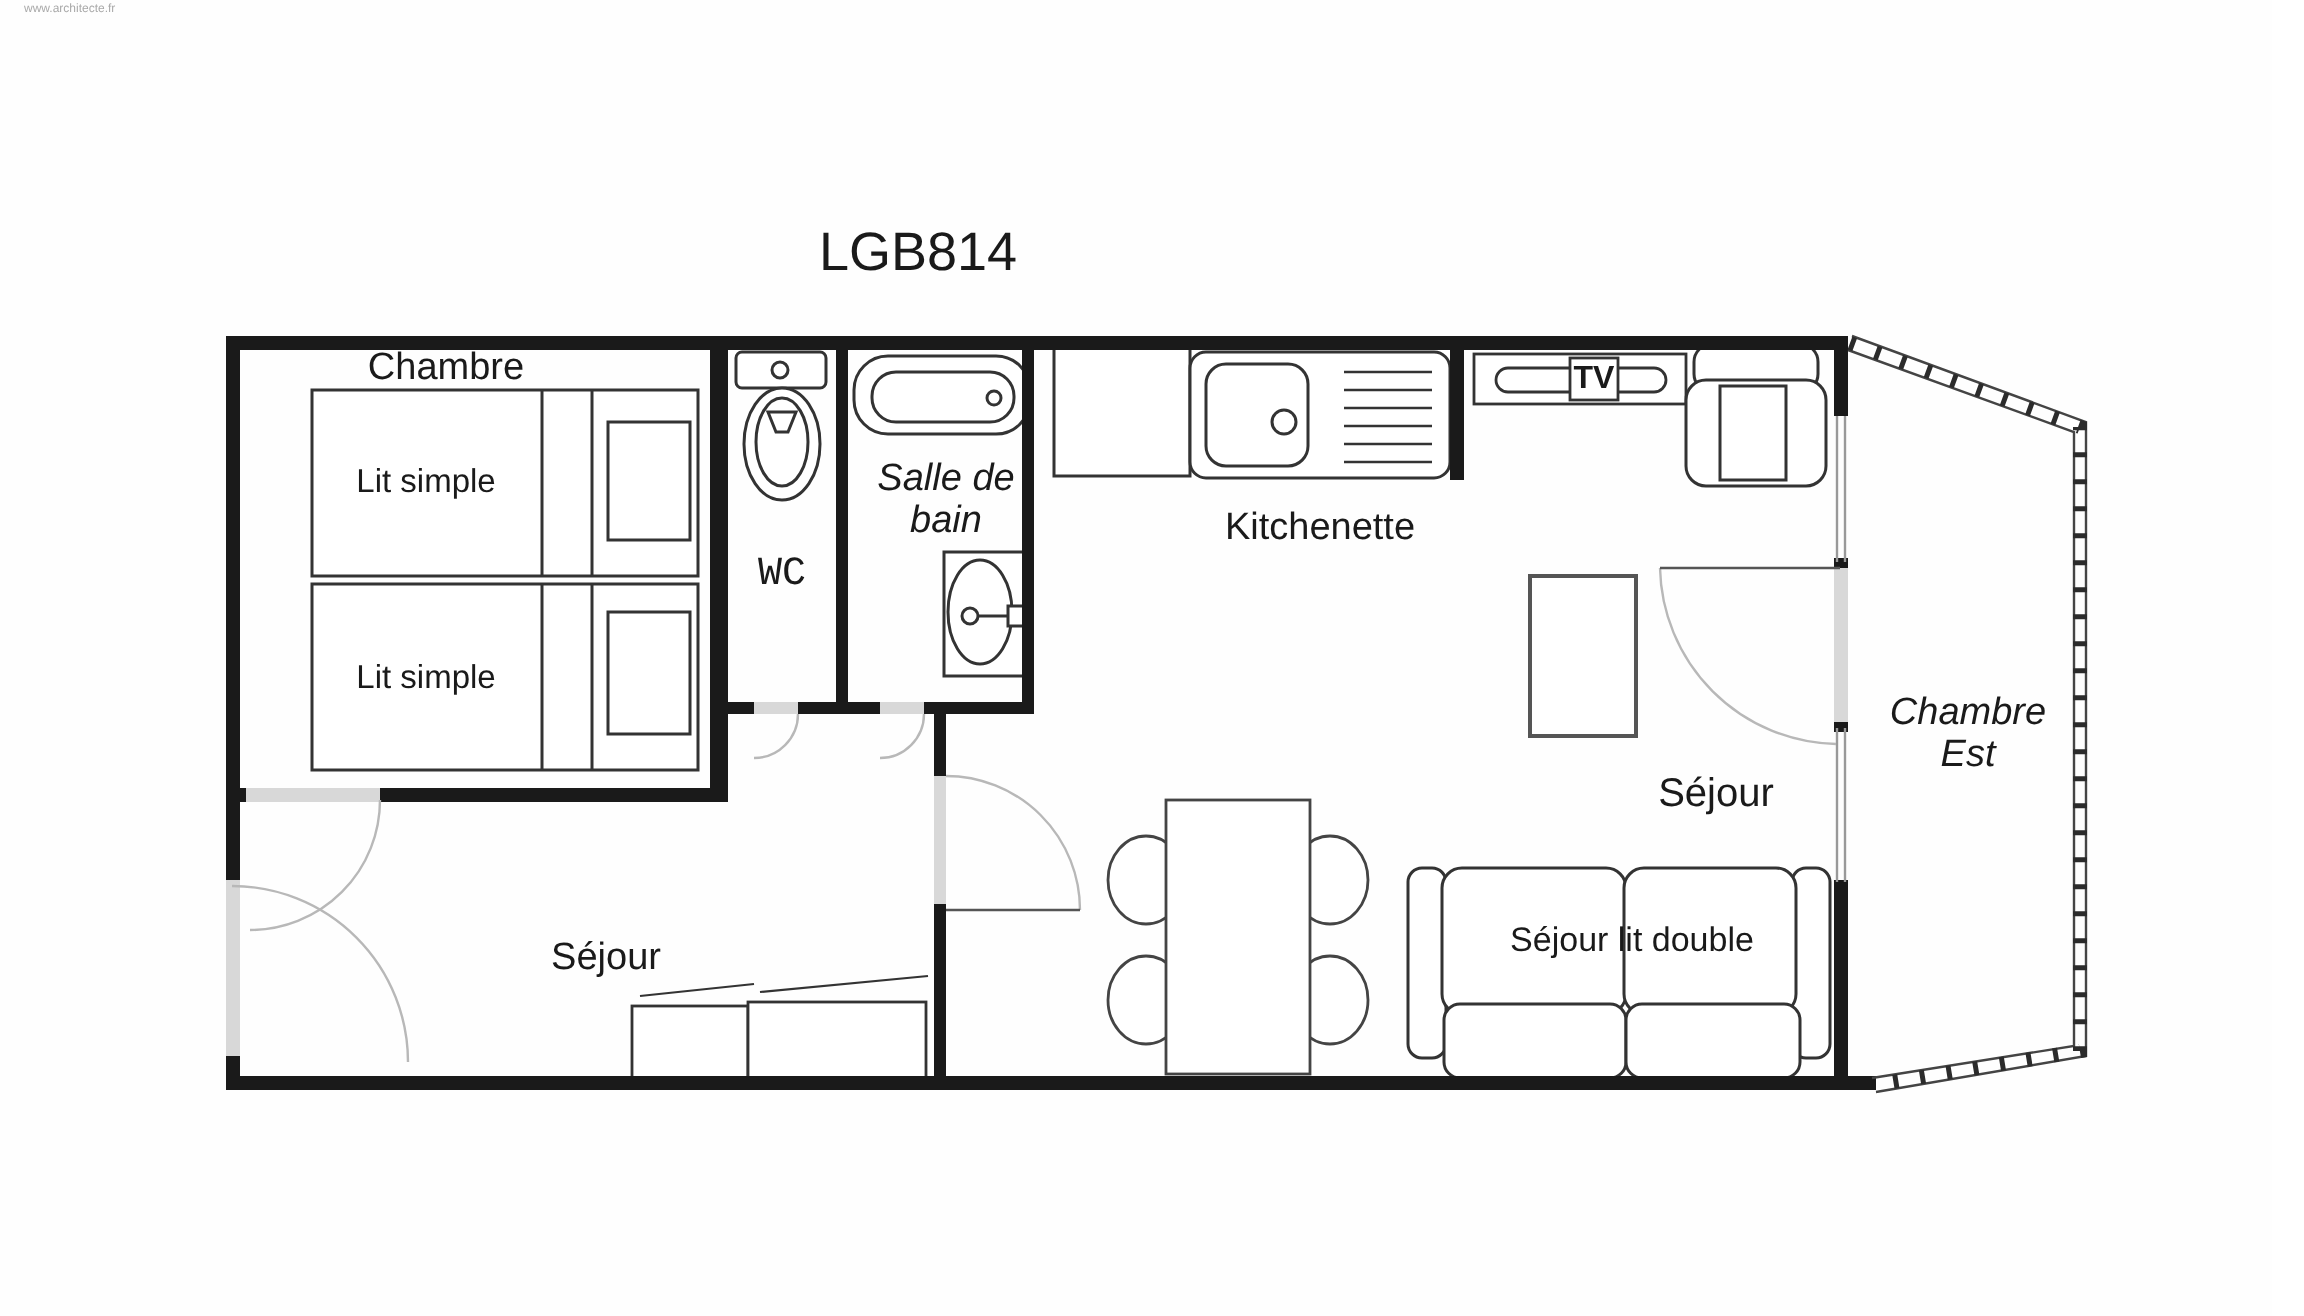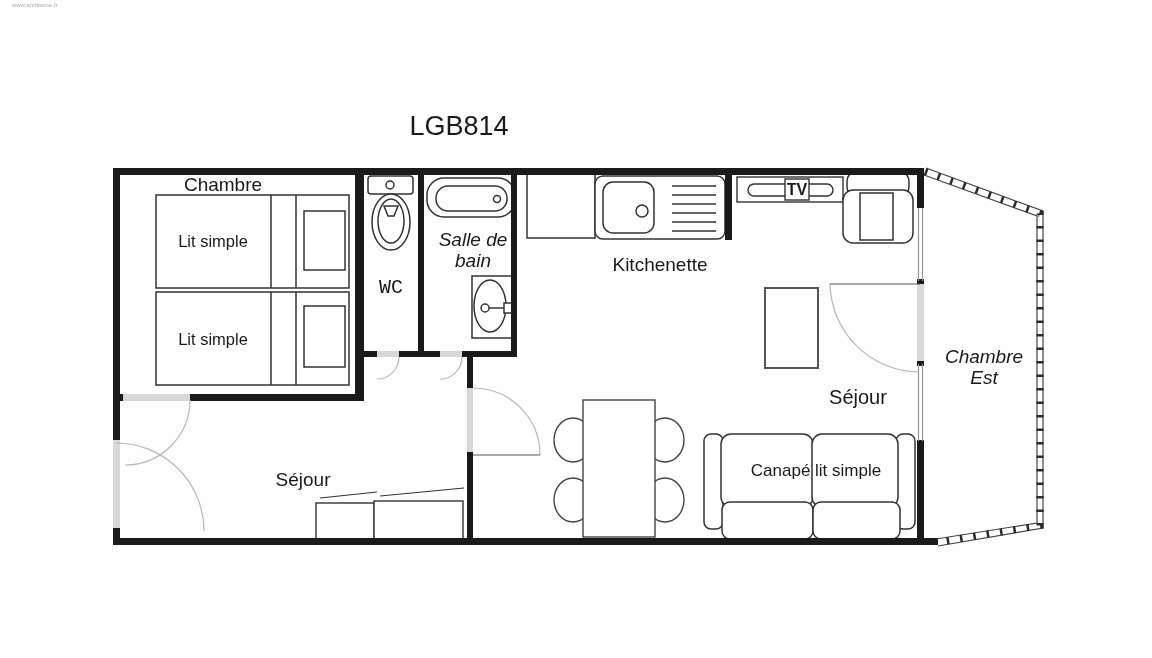--- a/index.html
+++ b/index.html
@@ -187,21 +187,21 @@
     <div>Salle de</div>
     <div>bain</div>
   </div>
 
   <div class="lbl room" style="left:660px;top:265px;text-align:center;">Kitchenette</div>
 
   <div class="lbl room-lg" style="left:858px;top:397px;">Séjour</div>
 
   <div class="lbl room" style="left:303px;top:480px;">Séjour</div>
 
-  <div class="lbl sofa" style="left:816px;top:471px;">Canapé lit simple</div>
+  <div class="lbl sofa" style="left:816px;top:471px;">Séjour lit double</div>
 
   <div class="lbl room two-line" style="left:984px;top:367px;">
     <div>Chambre</div>
     <div>Est</div>
   </div>
 
   <div class="lbl tv" style="left:797px;top:190px;">TV</div>
 
 </div>
 

